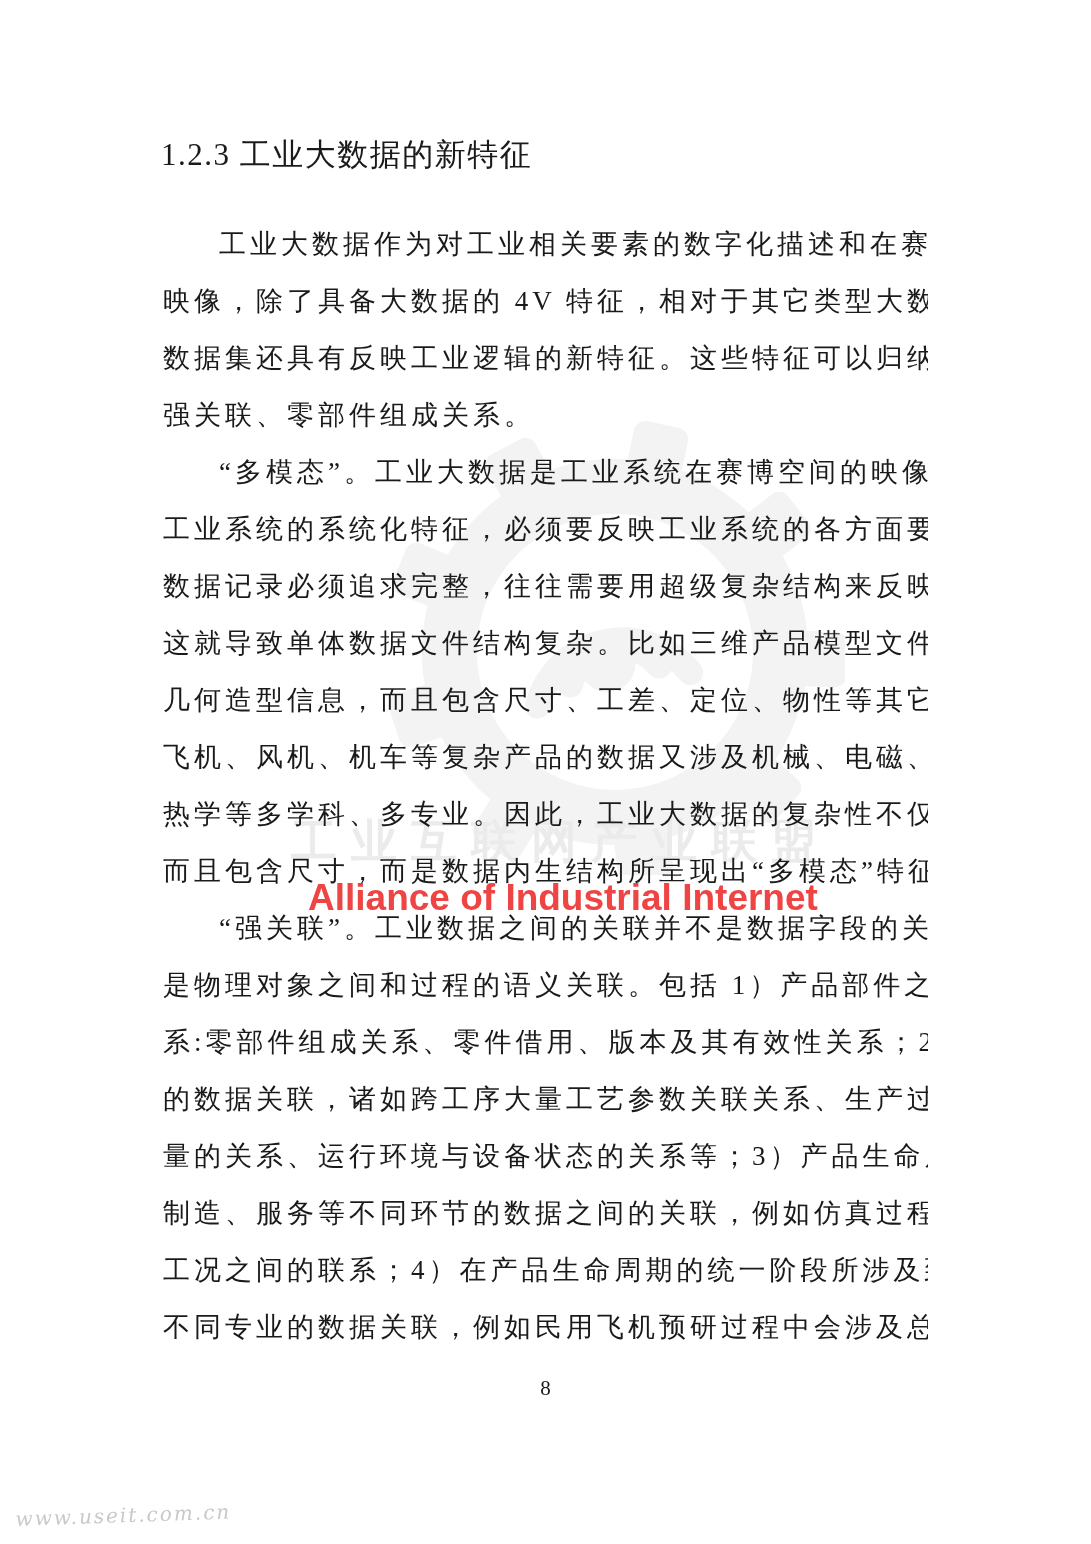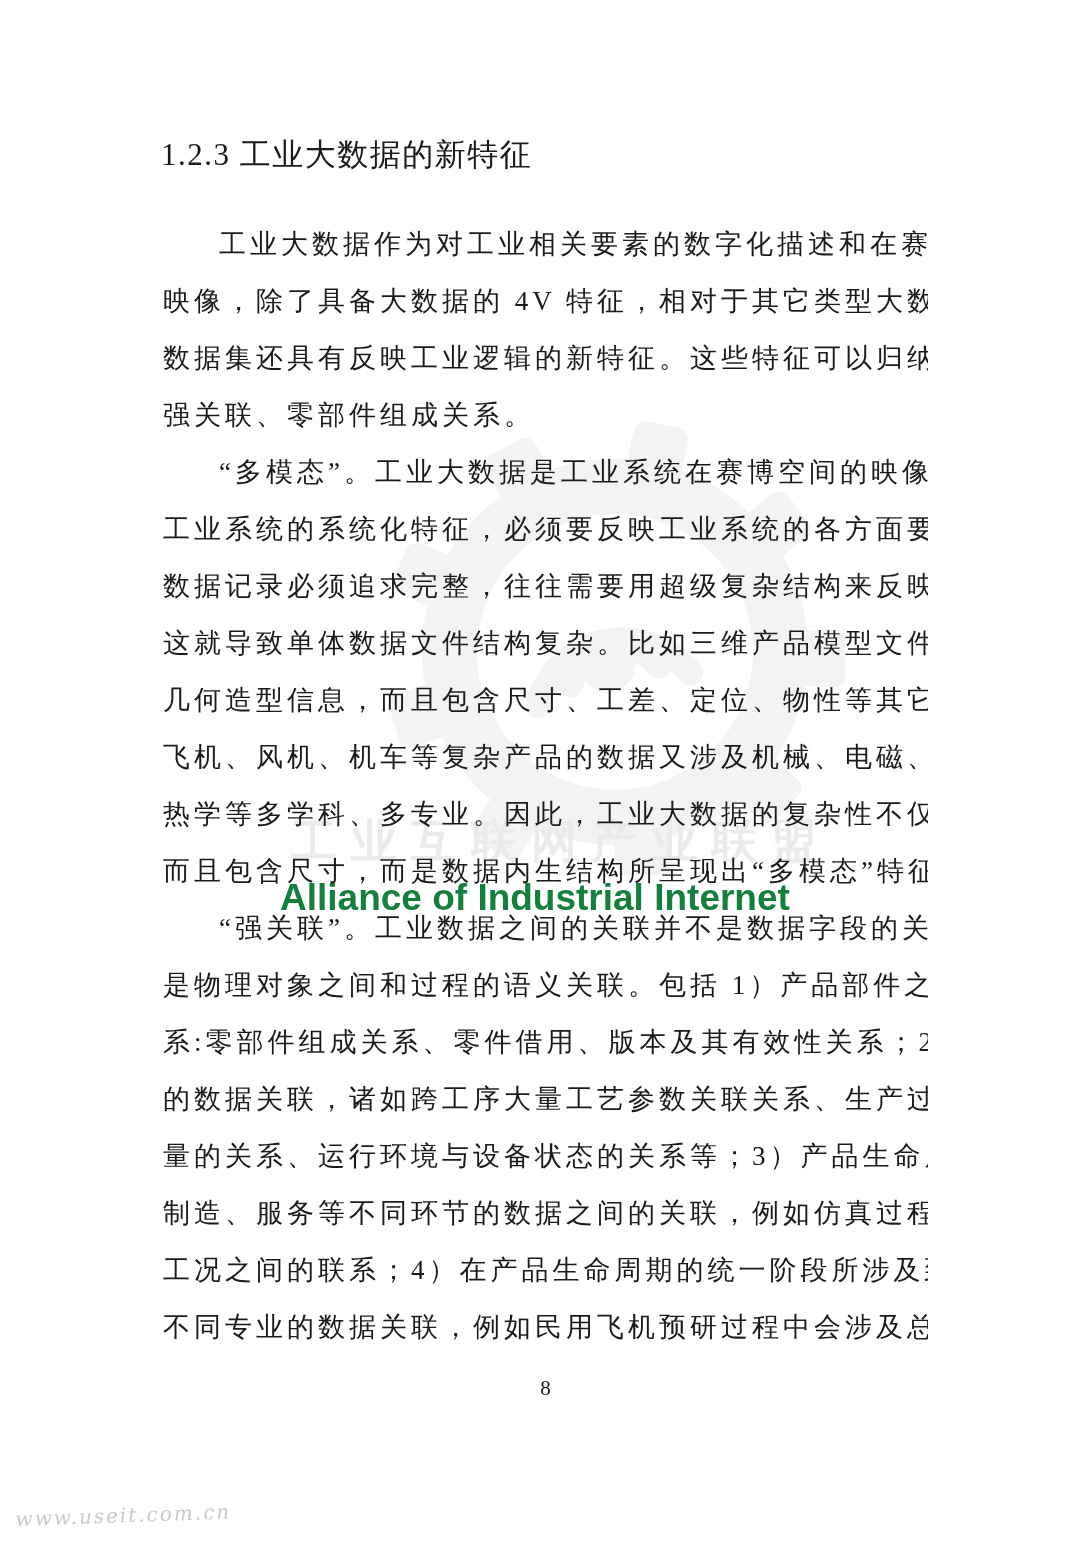--- a/index.html
+++ b/index.html
@@ -81,21 +81,21 @@
         <path class="wm-fill" fill-rule="evenodd" d="M0,-84 A84,84 0 1,0 0.01,-84 Z M0,-60 A60,60 0 1,1 -0.01,-60 Z" fill="#f3f3f3"></path>
 
         <g fill="none" class="wm-stroke" stroke-width="11" stroke-linecap="round" stroke="#f3f3f3">
           <path d="M -28,30 A 38,38 0 0 1 34,2"></path>
           <path d="M -16,18 A 22,22 0 0 1 20,2"></path>
         </g>
         <circle cx="-2" cy="6" r="12" class="wm-fill" fill="#f3f3f3"></circle>
       </g>
     </svg>
     <div class="wm-cn" style="color: rgb(235, 235, 235);">工业互联网产业联盟</div>
-    <div class="wm-en" style="color: #15803d;">Alliance of Industrial Internet</div>
+    <div class="wm-en" style="color: #ef4444; margin-left: 28px;">Alliance of Industrial Internet</div>
     <div class="wm-corner" style="color: rgb(201, 201, 201);">www.useit.com.cn</div>
   </div>
 
   <div class="text-layer">
     <div class="heading">1.2.3 工业大数据的新特征</div>
     <div class="body-text" id="body-text">
         <div class="line indent">工业大数据作为对工业相关要素的数字化描述和在赛博空间的</div>
         <div class="line">映像，除了具备大数据的 4V 特征，相对于其它类型大数据，工业大</div>
         <div class="line">数据集还具有反映工业逻辑的新特征。这些特征可以归纳为多模态、</div>
         <div class="line par-end">强关联、零部件组成关系。</div>

